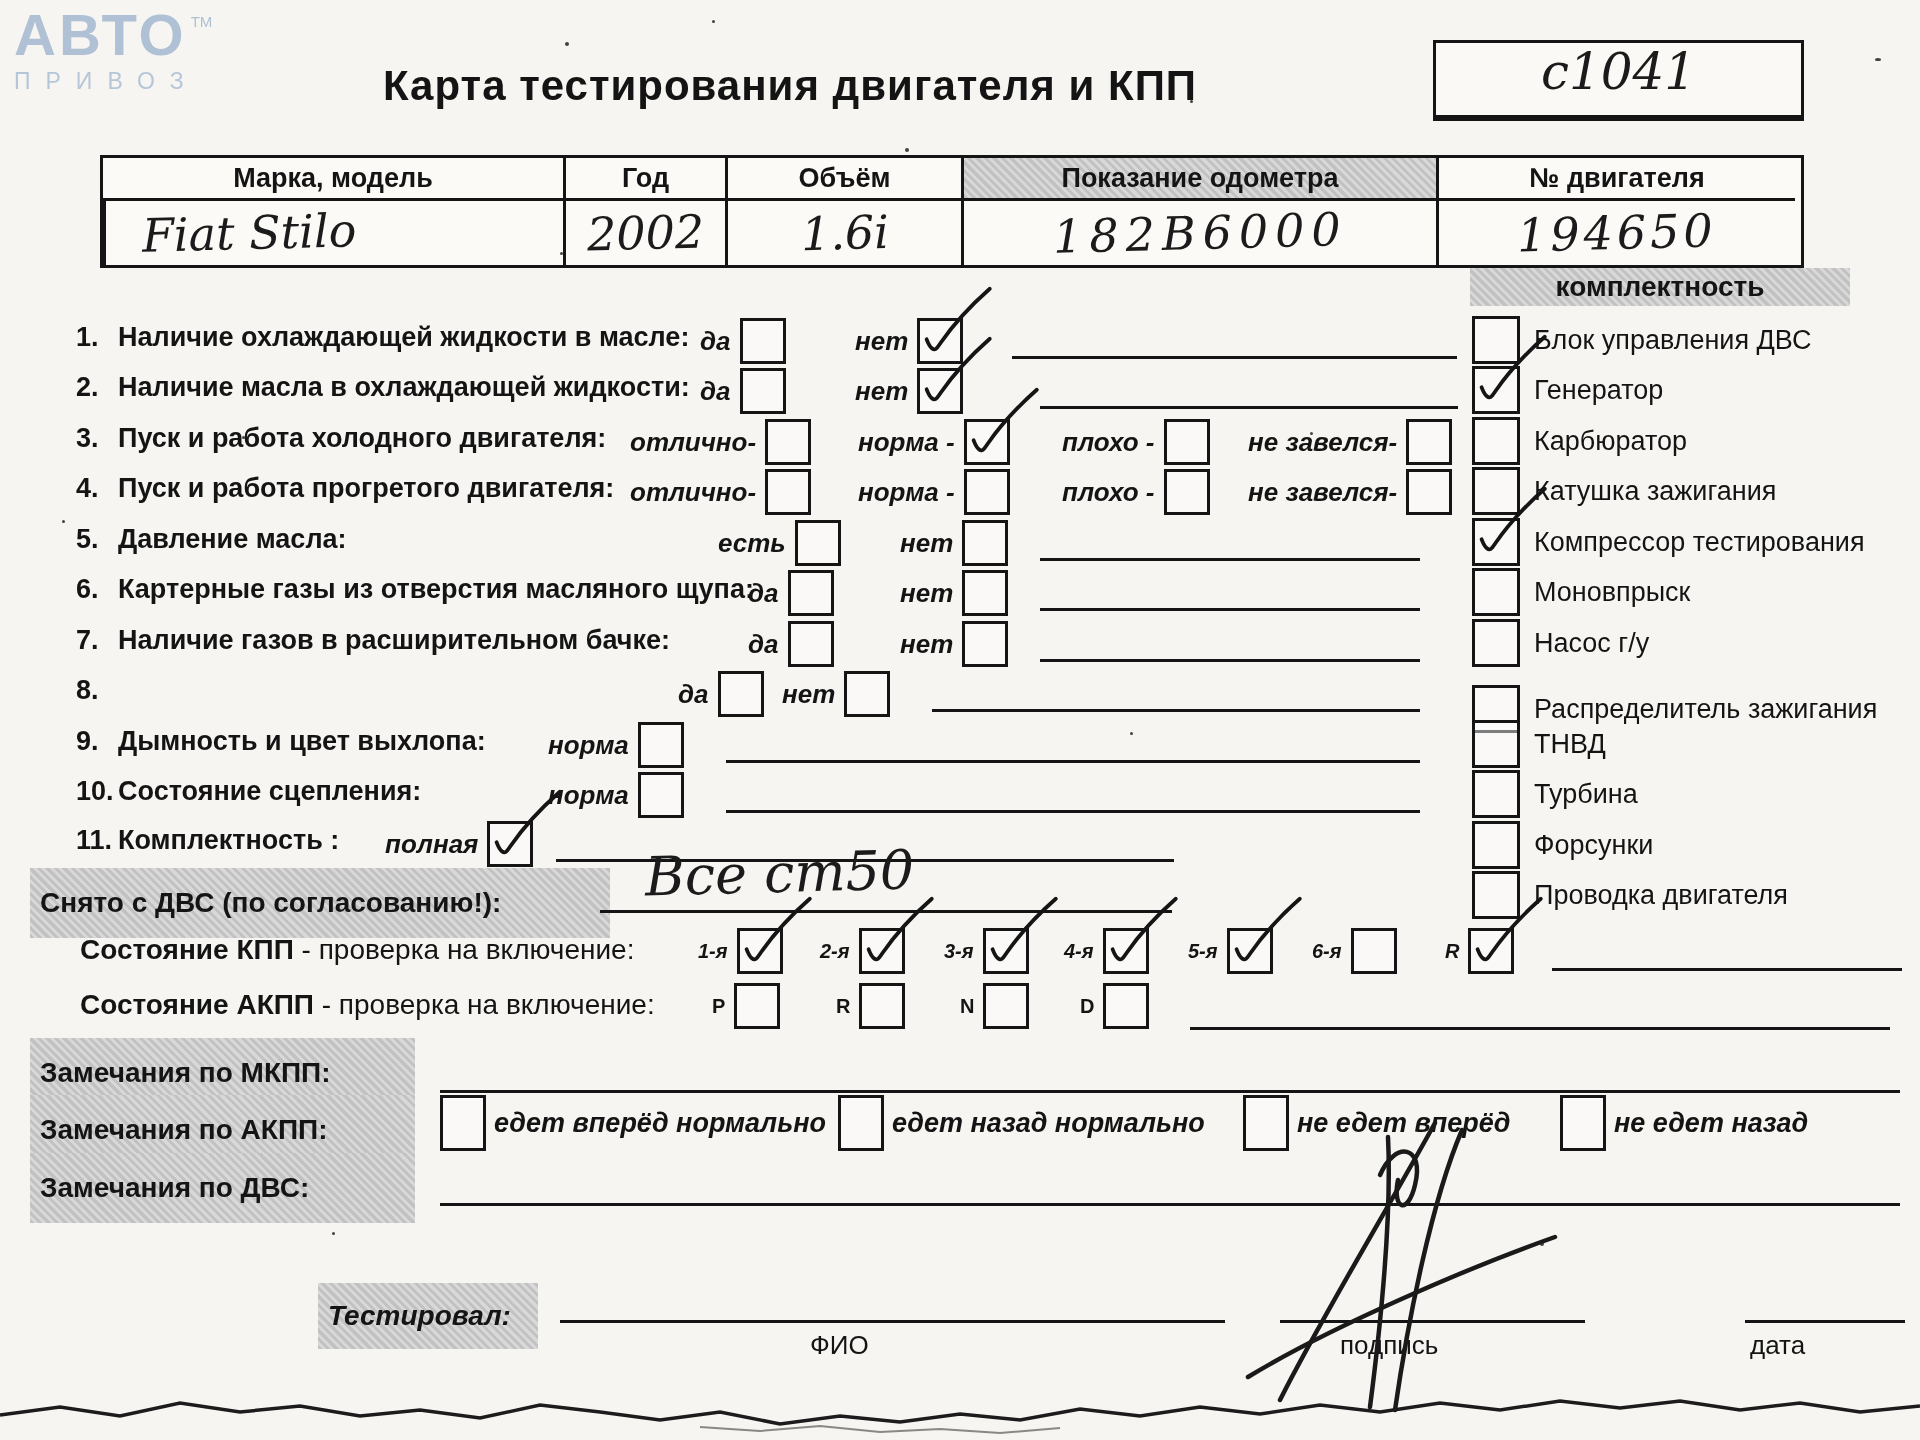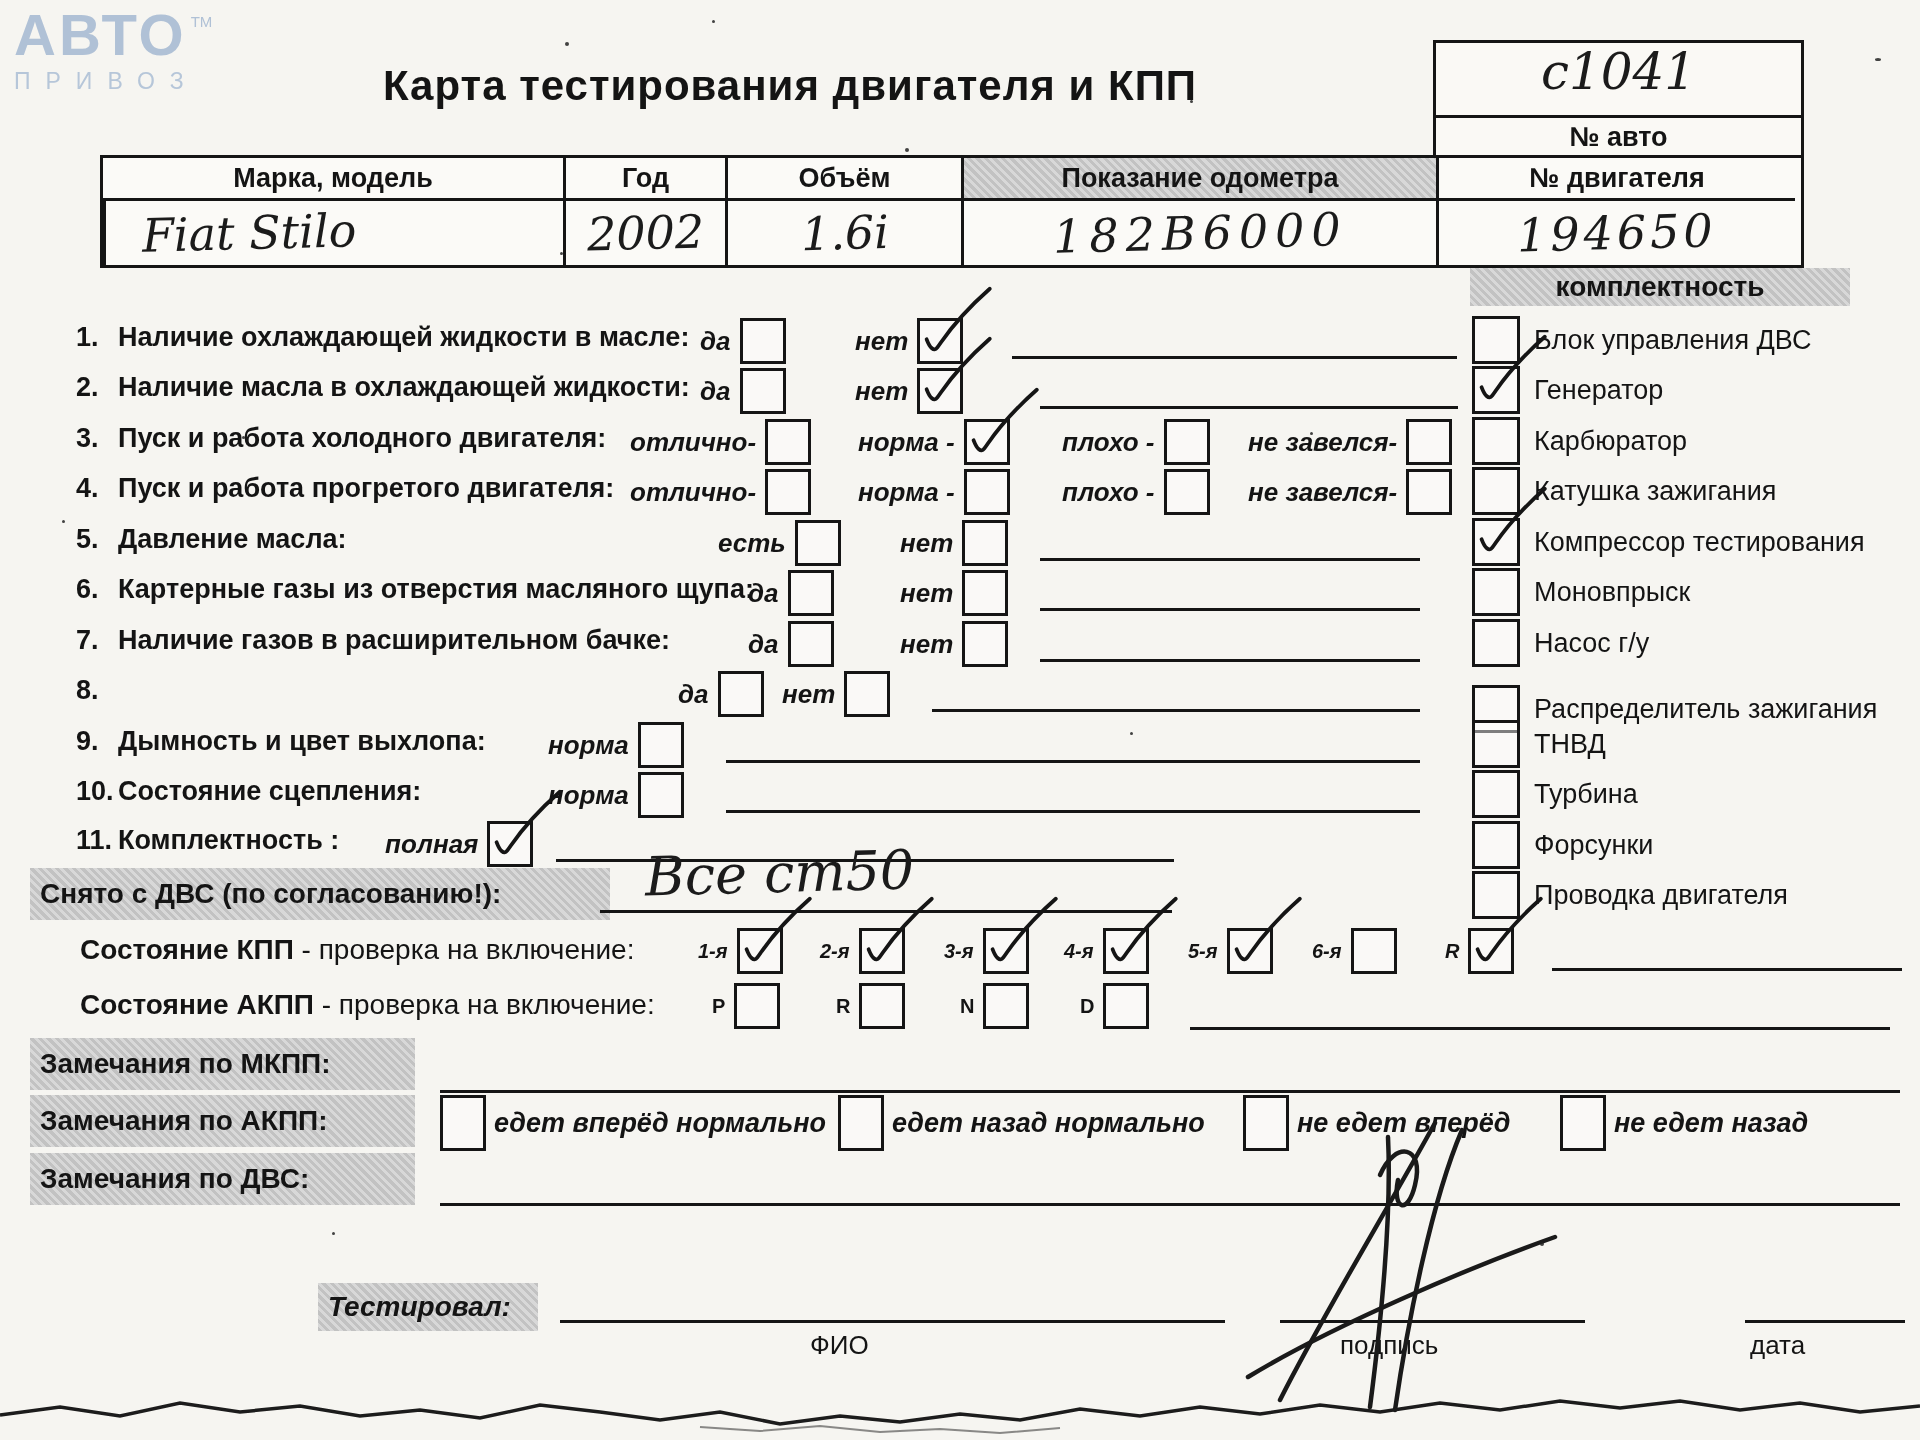--- a/index.html
+++ b/index.html
@@ -55,21 +55,21 @@
   .eq-row .el{font-size:27px;white-space:nowrap;}
 
   
   .gear-lbl-b{font-weight:bold;font-size:28px;}
   .gear-lbl-r{font-size:28px;}
   .gear-row{position:absolute;left:0;width:1920px;height:46px;}
   .gear-row .cap{position:absolute;left:80px;top:6px;white-space:nowrap;}
   .gear-row .opt .ol{font-size:20px;}
   .gear-row .opt.upright .ol{font-style:normal;}
 
-  .bar{position:absolute;padding:4px 10px;display:flex;align-items:center;}
+  .bar{position:absolute;padding:13px 10px;display:flex;align-items:center;}
   .remark-opt{position:absolute;display:flex;align-items:center;gap:8px;}
   .remark-opt .cb{width:40px;height:50px;}
   .remark-opt .ol{font-style:italic;font-weight:bold;font-size:27px;white-space:nowrap;}
 
   .foot-lbl{position:absolute;font-size:26px;}
   .spk{position:absolute;background:#222;border-radius:50%;opacity:.85;}
   .sig,.torn{position:absolute;}
 </style>
 </head>
 <body>
@@ -78,21 +78,20 @@
 
   <div class="logo">
     <div><span class="logo-top">АВТО</span><span class="logo-tm">TM</span></div>
     <div class="logo-bottom">ПРИВОЗ</div>
   </div>
 
   <div class="title">Карта тестирования двигателя  и КПП</div>
 
   <div class="auto-box">
     <div class="val"><span class="hand" style="font-size:50px">c1041</span></div>
-    <div class="lbl">№ авто</div>
   </div>
 
   <div class="vt">
     <div class="c h">Марка, модель</div>
     <div class="c h">Год</div>
     <div class="c h">Объём</div>
     <div class="c h shade" style="justify-content:center;display:flex;align-items:center">Показание одометра</div>
     <div class="c h">№ двигателя</div>
     <div class="c v left">
         <span class="hand">Fiat Stilo</span>

